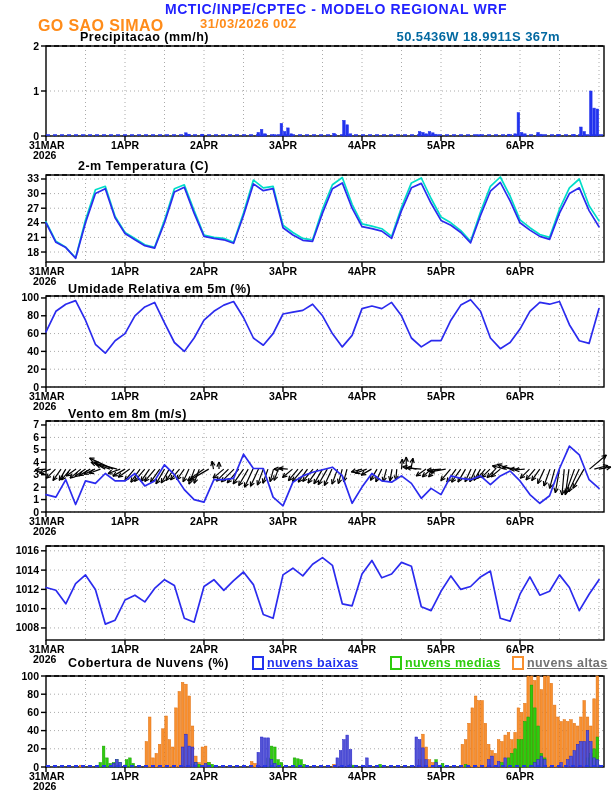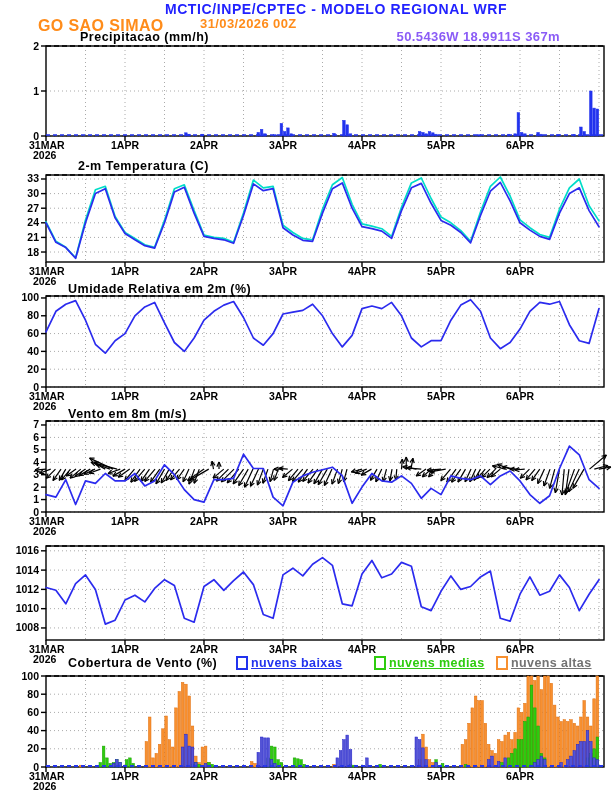--- a/index.html
+++ b/index.html
@@ -11,21 +11,21 @@
   #hdr-run{top:16px;left:200px;font-size:13px;letter-spacing:.4px;color:#ff8c1a;}
   #hdr-coords{top:29px;right:52px;font-size:13px;letter-spacing:.4px;color:#ff8c1a;}
   .ptitle{font-size:12.5px;letter-spacing:.5px;color:#000;}
   #t-precip{top:30px;left:68px;padding-left:12px;}
   #t-temp{top:159px;left:78px;}
   #t-tempap{top:159px;right:14px;color:#00ddc8;}
   #t-humid{top:282px;left:68px;}
   #t-wind{top:407px;left:68px;}
   #t-press{top:531px;left:68px;}
   #t-cloud{top:656px;left:68px;}
-  .leg{position:absolute;top:656px;display:inline-flex;align-items:center;gap:3px;z-index:2;}
+  .leg{position:absolute;top:656px;display:inline-flex;align-items:center;gap:3px;z-index:2;margin-left:16px;}
   .leg .sw{width:8px;height:10px;border:2px solid #000;background:#fff;display:inline-block;}
   .leg .lb{font-size:12.5px;letter-spacing:.4px;text-decoration:underline;}
   #leg0{left:236px}#leg1{left:374px}#leg2{left:496px}
   #cv{position:absolute;top:0;left:0;z-index:1;}
 </style>
 </head>
 <body>
 
 <div id="page">
   <svg id="cv" width="612" height="792">
@@ -872,27 +872,27 @@
         <rect x="589.5" y="741.5" width="2.6" height="25.5" fill="#5353d6" stroke="#2020c8" stroke-width="0.5"></rect>
         <rect x="592.8" y="757.9" width="2.6" height="9.1" fill="#5353d6" stroke="#2020c8" stroke-width="0.5"></rect>
         <rect x="596.1" y="759.7" width="2.6" height="7.3" fill="#5353d6" stroke="#2020c8" stroke-width="0.5"></rect>
         <line x1="46" y1="766" x2="604" y2="766" stroke="#2233ee" stroke-width="1.4" stroke-dasharray="4 3"></line>
       </g>
     </svg>
 
   <div class="ov" id="hdr1" style="color: rgb(34, 34, 255); margin-left: 30px;">MCTIC/INPE/CPTEC - MODELO REGIONAL WRF</div>
   <div class="ov" id="hdr-station" style="color: rgb(255, 140, 26);">GO SAO SIMAO</div>
   <div class="ov" id="hdr-run" style="color: rgb(255, 140, 26);">31/03/2026 00Z</div>
-  <div class="ov" id="hdr-coords" style="color: #8b5cf6; margin-left: 45px;">50.5436W 18.9911S 367m</div>
+  <div class="ov" id="hdr-coords" style="color: #0369a1; margin-left: 45px;">50.5436W 18.9911S 367m</div>
 
   <div class="ov ptitle" id="t-precip">Precipitacao (mm/h)</div>
   <div class="ov ptitle" id="t-temp">2-m Temperatura (C)</div>
-  <div class="ov ptitle" id="t-humid">Umidade Relativa em 2m (%)</div>
+  <div class="ov ptitle" id="t-humid">Umidade Relativa em 5m (%)</div>
   <div class="ov ptitle" id="t-wind">Vento em 8m (m/s)</div>
-  <div class="ov ptitle" id="t-cloud">Cobertura de Vento (%)</div>
+  <div class="ov ptitle" id="t-cloud">Cobertura de Nuvens (%)</div>
 
   <div class="leg" id="leg0">
     <span class="sw" style="border-color: rgb(34, 51, 238);"></span>
     <span class="lb" style="color: rgb(34, 51, 238);">nuvens baixas</span>
   </div>
   <div class="leg" id="leg1">
     <span class="sw" style="border-color: rgb(46, 204, 14);"></span>
     <span class="lb" style="color: rgb(46, 204, 14);">nuvens medias</span>
   </div>
   <div class="leg" id="leg2">

